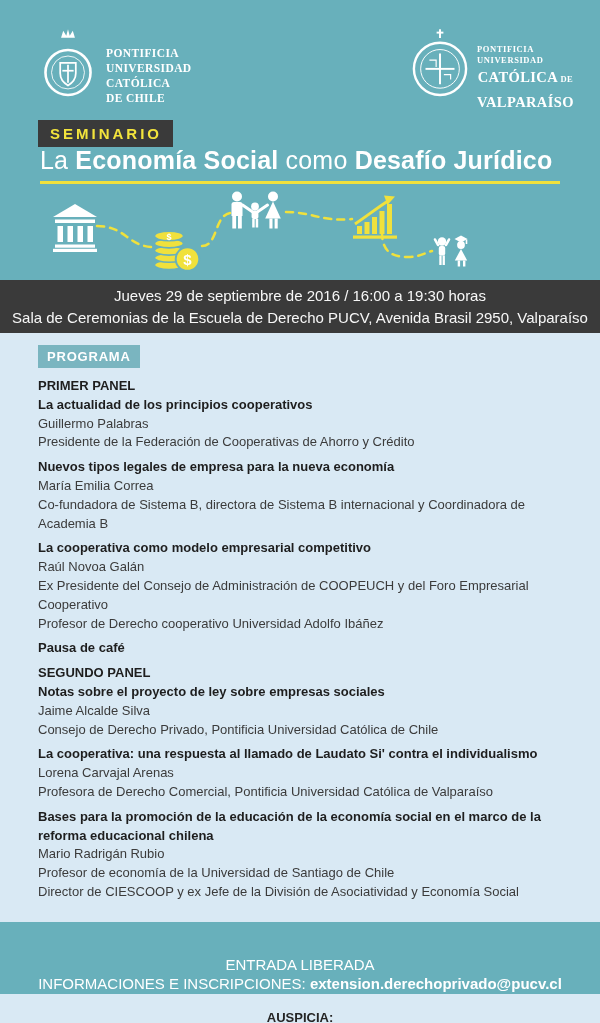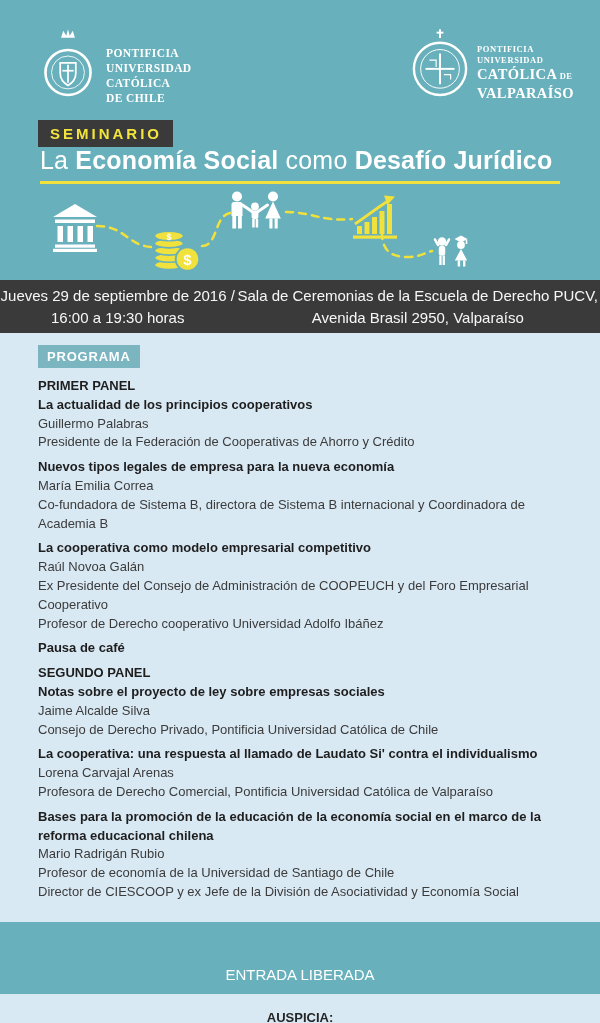--- a/index.html
+++ b/index.html
@@ -13,42 +13,42 @@
   .logo-left{left:42px;top:26px;}
   .logo-left .crest{width:52px;height:86px;}
   .logo-text-left{margin-left:12px;margin-top:20px;color:#ffffff;
     font-family:"Liberation Serif", serif;font-weight:bold;font-size:11.5px;
     letter-spacing:0.4px;line-height:15px;}
   .logo-right{left:411px;top:28px;}
   .logo-right .seal{width:58px;height:74px;}
   .logo-text-right{margin-left:8px;margin-top:16px;color:#ffffff;
     font-family:"Liberation Serif", serif;font-weight:bold;letter-spacing:0.6px;}
   .logo-text-right .small{font-size:8.5px;line-height:11px;}
-  .logo-text-right .big{font-size:14.5px;line-height:17px;letter-spacing:0.4px;}
+  .logo-text-right .big{font-size:14.5px;line-height:23px;letter-spacing:0.4px;text-align:center;}
   .logo-text-right .tiny{font-size:8.5px;}
 
   .seminar-badge{position:absolute;left:38px;top:120px;background:#3a3a3a;
     color:#f3e43c;font-size:15px;font-weight:bold;letter-spacing:3px;
     padding:5px 11px 5px 12px;}
   .seminar-title{position:absolute;left:40px;top:146px;margin:0;color:#ffffff;
     font-size:25px;font-weight:400;letter-spacing:0.2px;white-space:nowrap;}
   .seminar-title .seg-bold{font-weight:bold;}
   .title-underline{position:absolute;left:40px;top:181px;width:520px;height:3px;background:#f0e13c;}
 
   .connector{position:absolute;left:0;top:190px;}
   .icon{position:absolute;}
   .icon-bank{left:53px;top:204px;}
   .icon-coins{left:153px;top:228px;}
   .icon-family{left:228px;top:191px;}
   .icon-chart{left:353px;top:195px;}
   .icon-pair{left:433px;top:235px;}
 
   
   .info-band{width:600px;height:53px;background:#3a3a3a;color:#f7f7f7;
-    display:flex;flex-direction:row;justify-content:center;align-items:center;
+    display:flex;flex-direction:column;justify-content:center;align-items:center;
     font-size:15px;line-height:22px;text-align:center;}
 
   
   .program-section{width:600px;height:589px;background:#d9e9f4;box-sizing:border-box;
     padding:12px 25px 0 38px;}
   .program-badge{display:inline-block;background:#7ab5c0;color:#ffffff;
     font-size:13px;font-weight:bold;letter-spacing:0.8px;padding:4px 9px;margin-bottom:9px;}
   .program-list{font-size:13px;line-height:18.8px;color:#3b3b3b;max-width:540px;}
   .program-item{margin-bottom:6px;}
   .panel-label,.item-title{font-weight:bold;color:#1e1e1e;}
@@ -229,20 +229,21 @@
           <div class="item-title">Bases para la promoción de la educación de la economía social en el marco de la reforma educacional chilena</div>
           <div class="item-line">Mario Radrigán Rubio</div>
           <div class="item-line">Profesor de economía de la Universidad de Santiago de Chile</div>
           <div class="item-line">Director de CIESCOOP y ex Jefe de la División de Asociatividad y Economía Social</div>
         </div>
       </div>
   </main>
 
   <div class="entry-band">
     <div>ENTRADA LIBERADA</div>
+    <div><span>INFORMACIONES E INSCRIPCIONES:  </span><span class="bold">extension.derechoprivado@pucv.cl</span></div>
   </div>
 
   <footer class="sponsor">
     <div class="bold">AUSPICIA:</div>
     <div>Vicerrectoría de Investigación UC</div>
   </footer>
 
 </div>
 
 </body></html>

